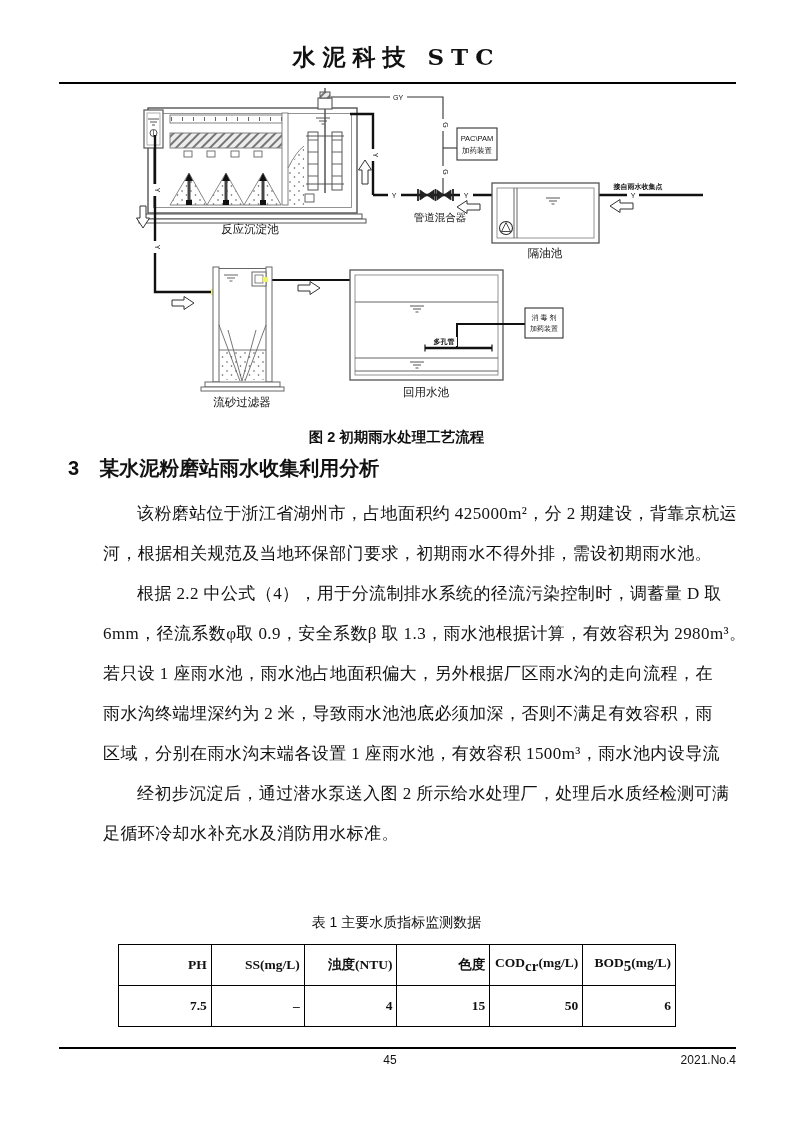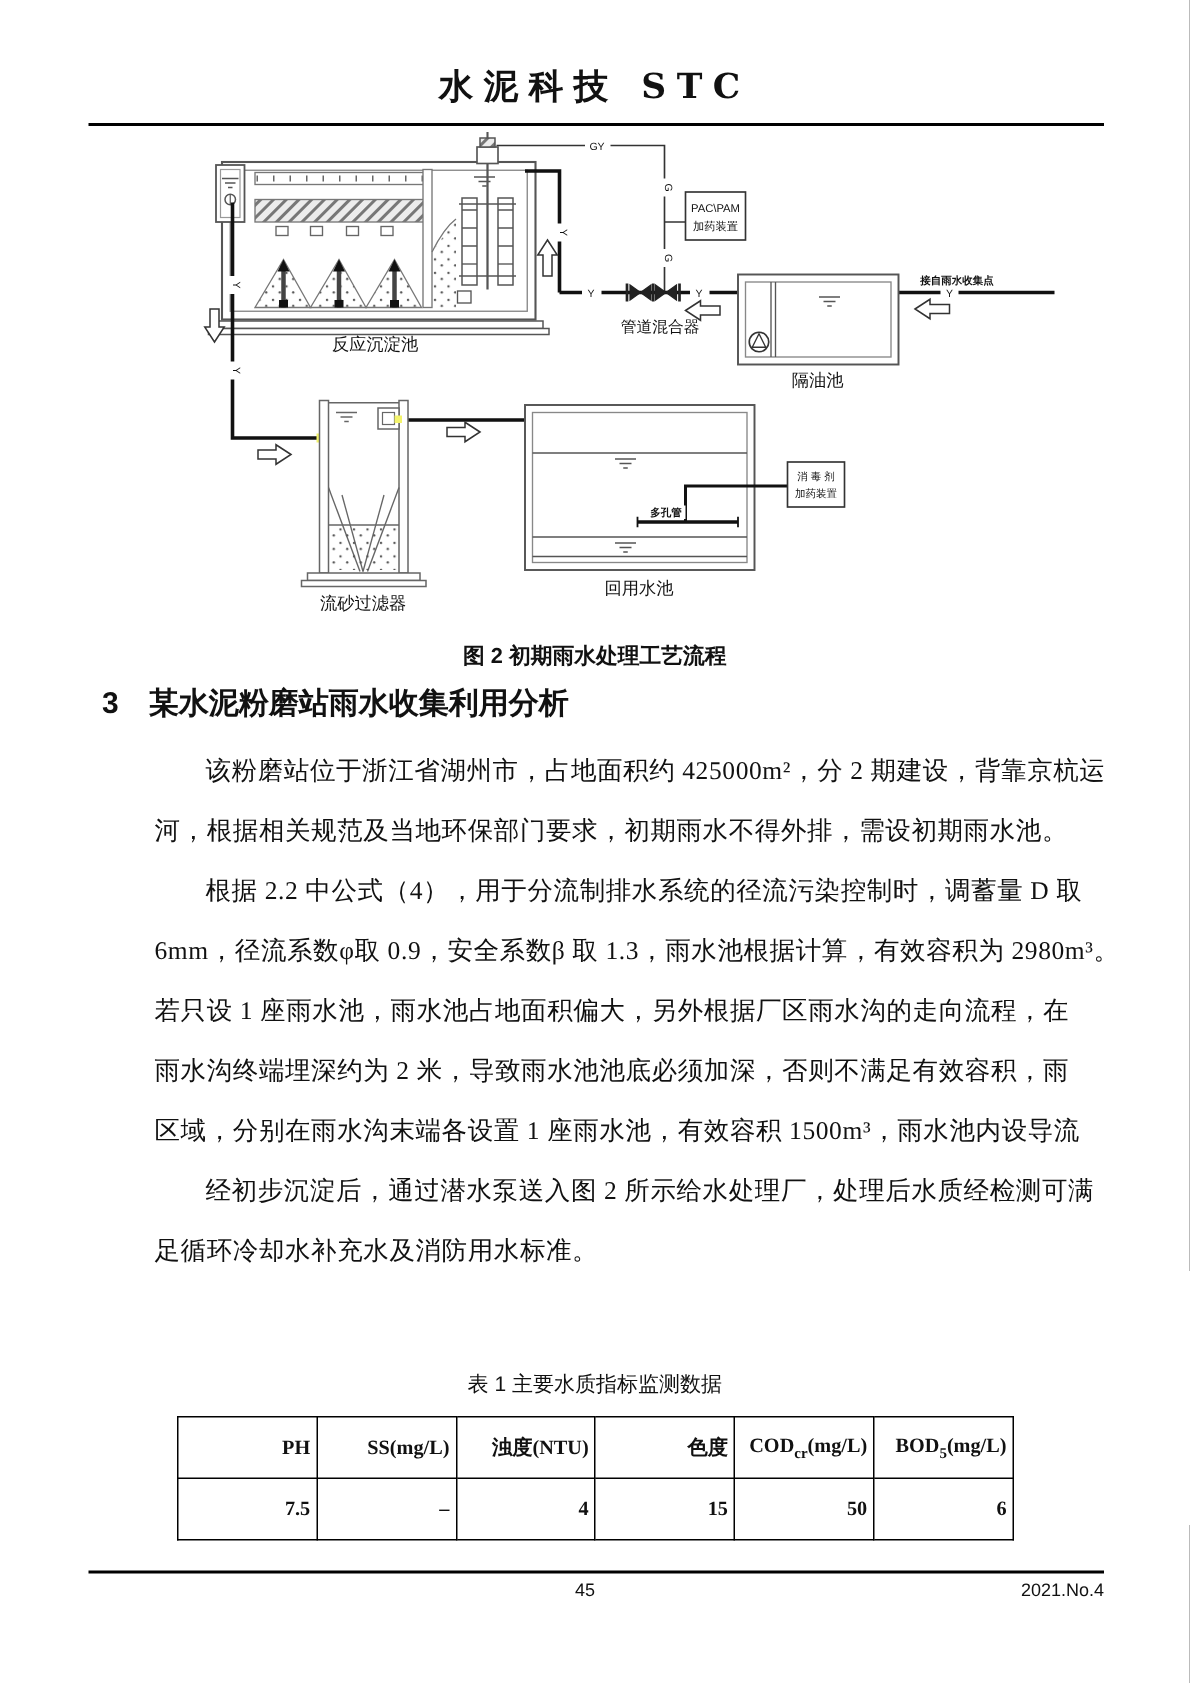--- a/index.html
+++ b/index.html
@@ -17,21 +17,21 @@
   .section-heading .num{margin-right:20px;}
   .bodytext{position:absolute;top:494px;left:59px;width:677px;font-size:17px;margin-left:44px;}
   .bodytext .line{height:40px;line-height:40px;white-space:nowrap;letter-spacing:0.4px;}
   .bodytext .indent{text-indent:2em;}
   .table-caption{position:absolute;top:914px;left:0;right:0;text-align:center;
         font-size:14px;font-family:"Liberation Sans",sans-serif;}
   table.wq{position:absolute;top:944px;left:118px;width:558px;border-collapse:collapse;
         font-size:13.5px;table-layout:fixed;}
   table.wq th,table.wq td{border:1.6px solid #000;height:32px;text-align:right;
         font-weight:bold;padding:4px;}
-  table.wq sub{font-size:10px;}
+  table.wq sub{font-size:15px;}
   .footer-rule{position:absolute;top:1047px;left:59px;right:57px;border-top:2.5px solid #000;}
   .page-number{position:absolute;top:1053px;left:0;right:13px;text-align:center;font-size:12px;
         font-family:"Liberation Sans",sans-serif;}
   .issue-number{position:absolute;top:1053px;right:57px;font-size:12px;
         font-family:"Liberation Sans",sans-serif;}
 </style>
 </head>
 <body>
 
 <div class="page">

